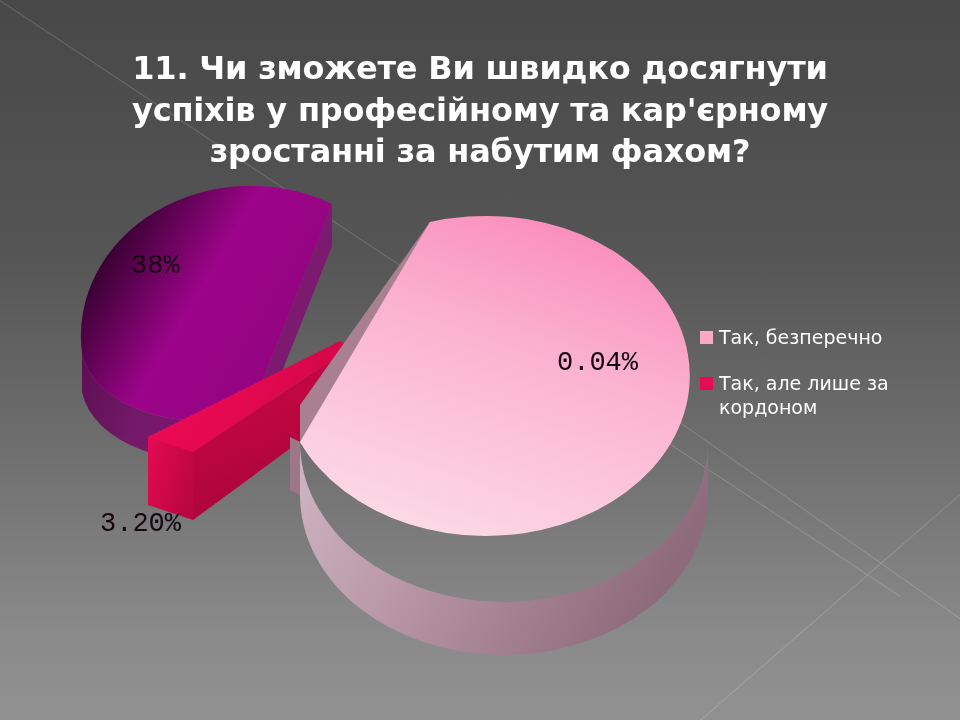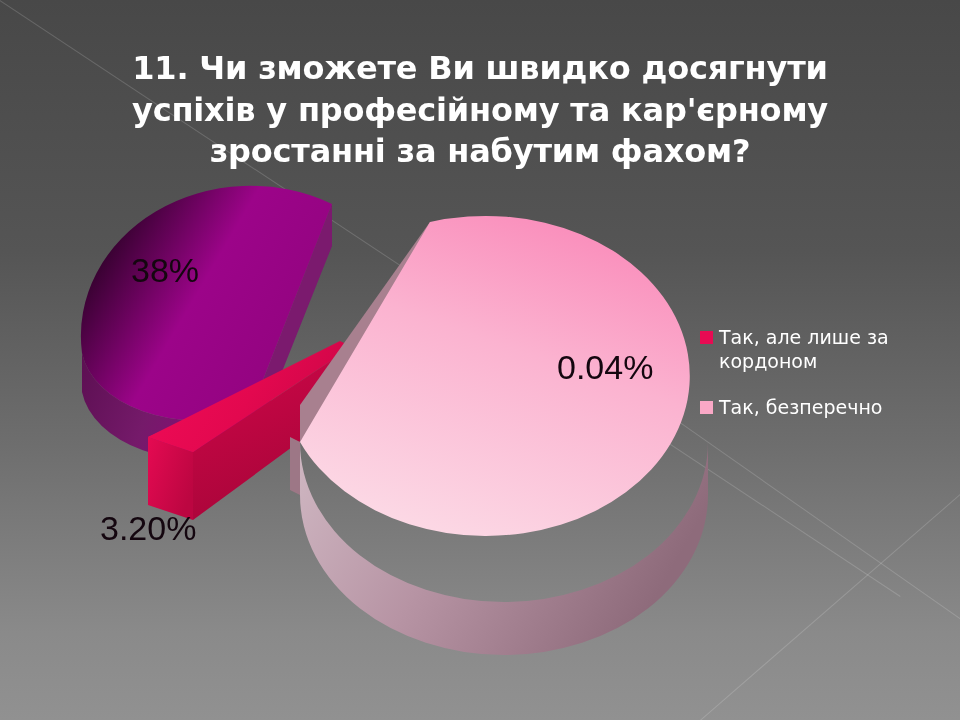--- a/index.html
+++ b/index.html
@@ -42,22 +42,22 @@
   #chart-area {
     position: absolute;
     left: 0;
     top: 0;
     width: 960px;
     height: 720px;
   }
   .datalabel {
     position: absolute;
     color: #14060f;
-    font-size: 34px;
-    font-family: Liberation Sans, sans-serif;
+    font-size: 27px;
+    font-family: Liberation Mono, monospace;
     white-space: nowrap;
   }
   #label-pink  { left: 557px; top: 348px; }
   #label-purple{ left: 131px; top: 251px; }
   #label-crimson{ left: 72px;  top: 509px; margin-left: 28px; }
 
   #legend {
     position: absolute;
     left: 700px;
     top: 326px;
@@ -153,22 +153,22 @@
       <path d="M 430,222 A 204,160 0 1 1 300,442 L 430,222 Z" fill="url(#gradPinkTop)"></path>
     </svg>
   </div>
 
   <div class="datalabel" id="label-pink">0.04%</div>
   <div class="datalabel" id="label-crimson">3.20%</div>
   <div class="datalabel" id="label-purple">38%</div>
 
   <div id="legend">
     <div class="legend-row">
+      <span class="legend-swatch" style="background:#FAA8C6"></span>
+      <span class="legend-label">Так, безперечно</span>
+    </div>
+    <div class="legend-row">
       <span class="legend-swatch" style="background:#E80B53"></span>
       <span class="legend-label">Так, але лише за кордоном</span>
-    </div>
-    <div class="legend-row">
-      <span class="legend-swatch" style="background:#FAA8C6"></span>
-      <span class="legend-label">Так, безперечно</span>
     </div>
   </div>
 
 </div>
 
 </body></html>

